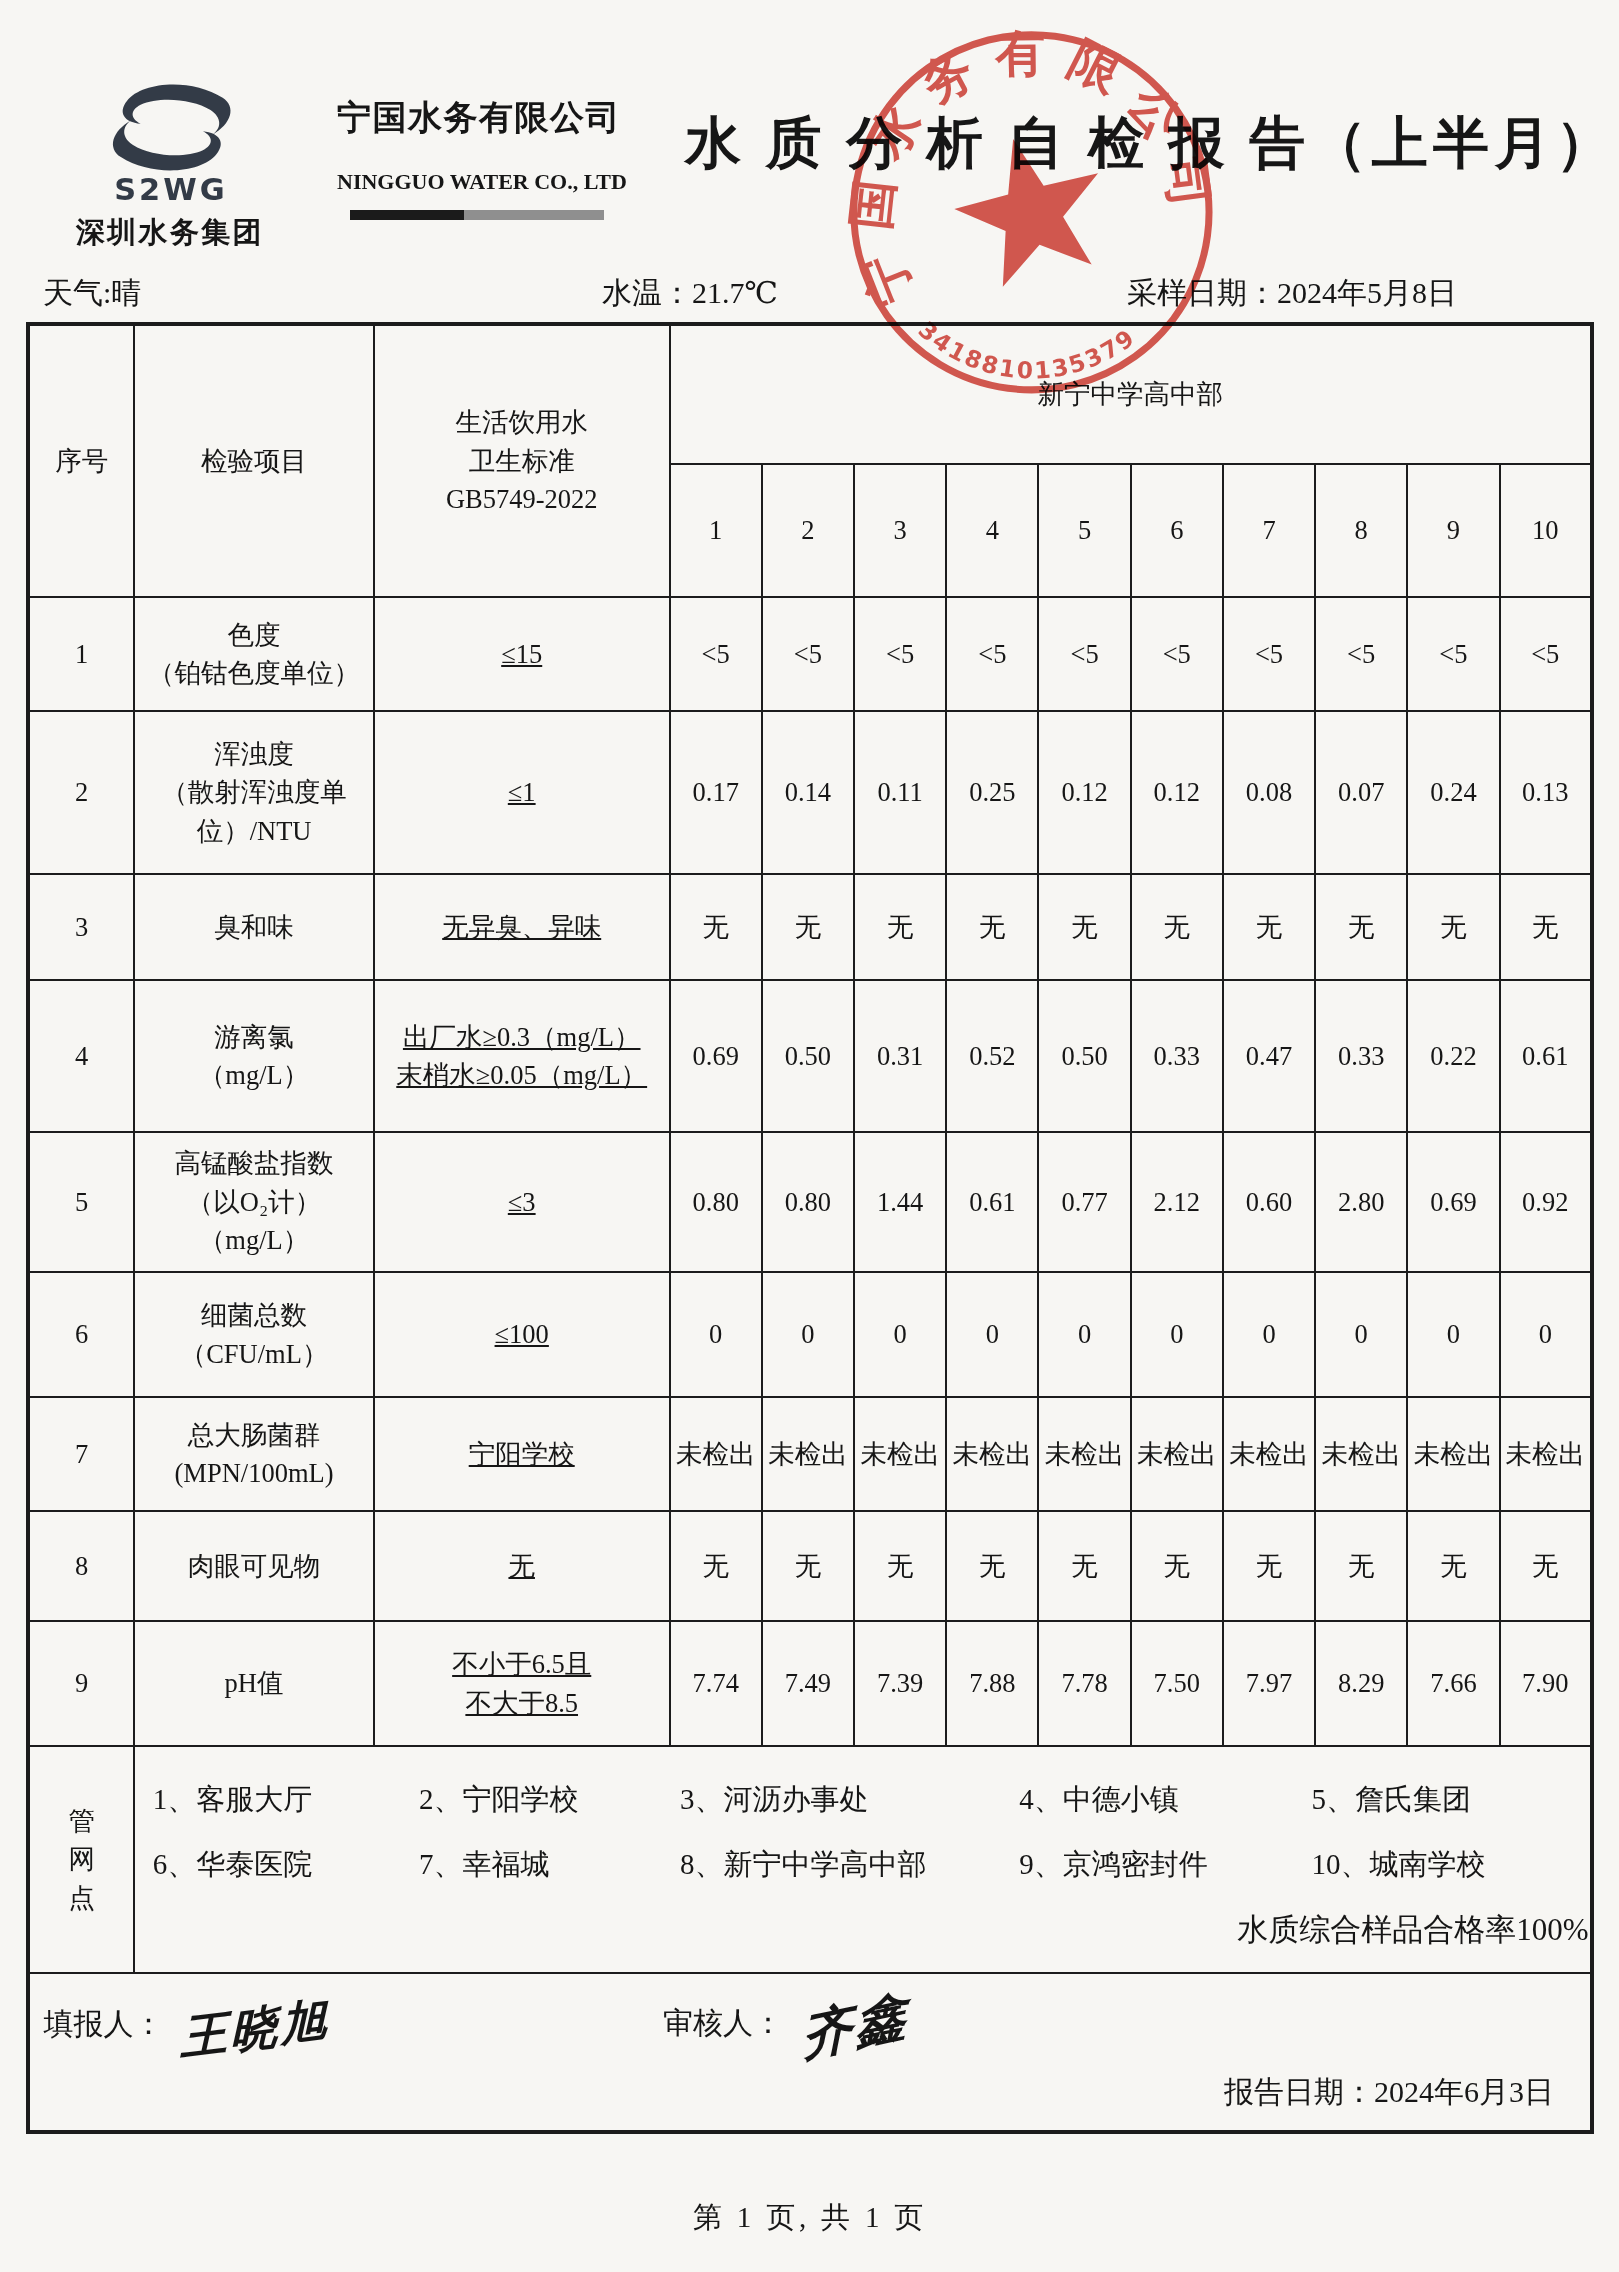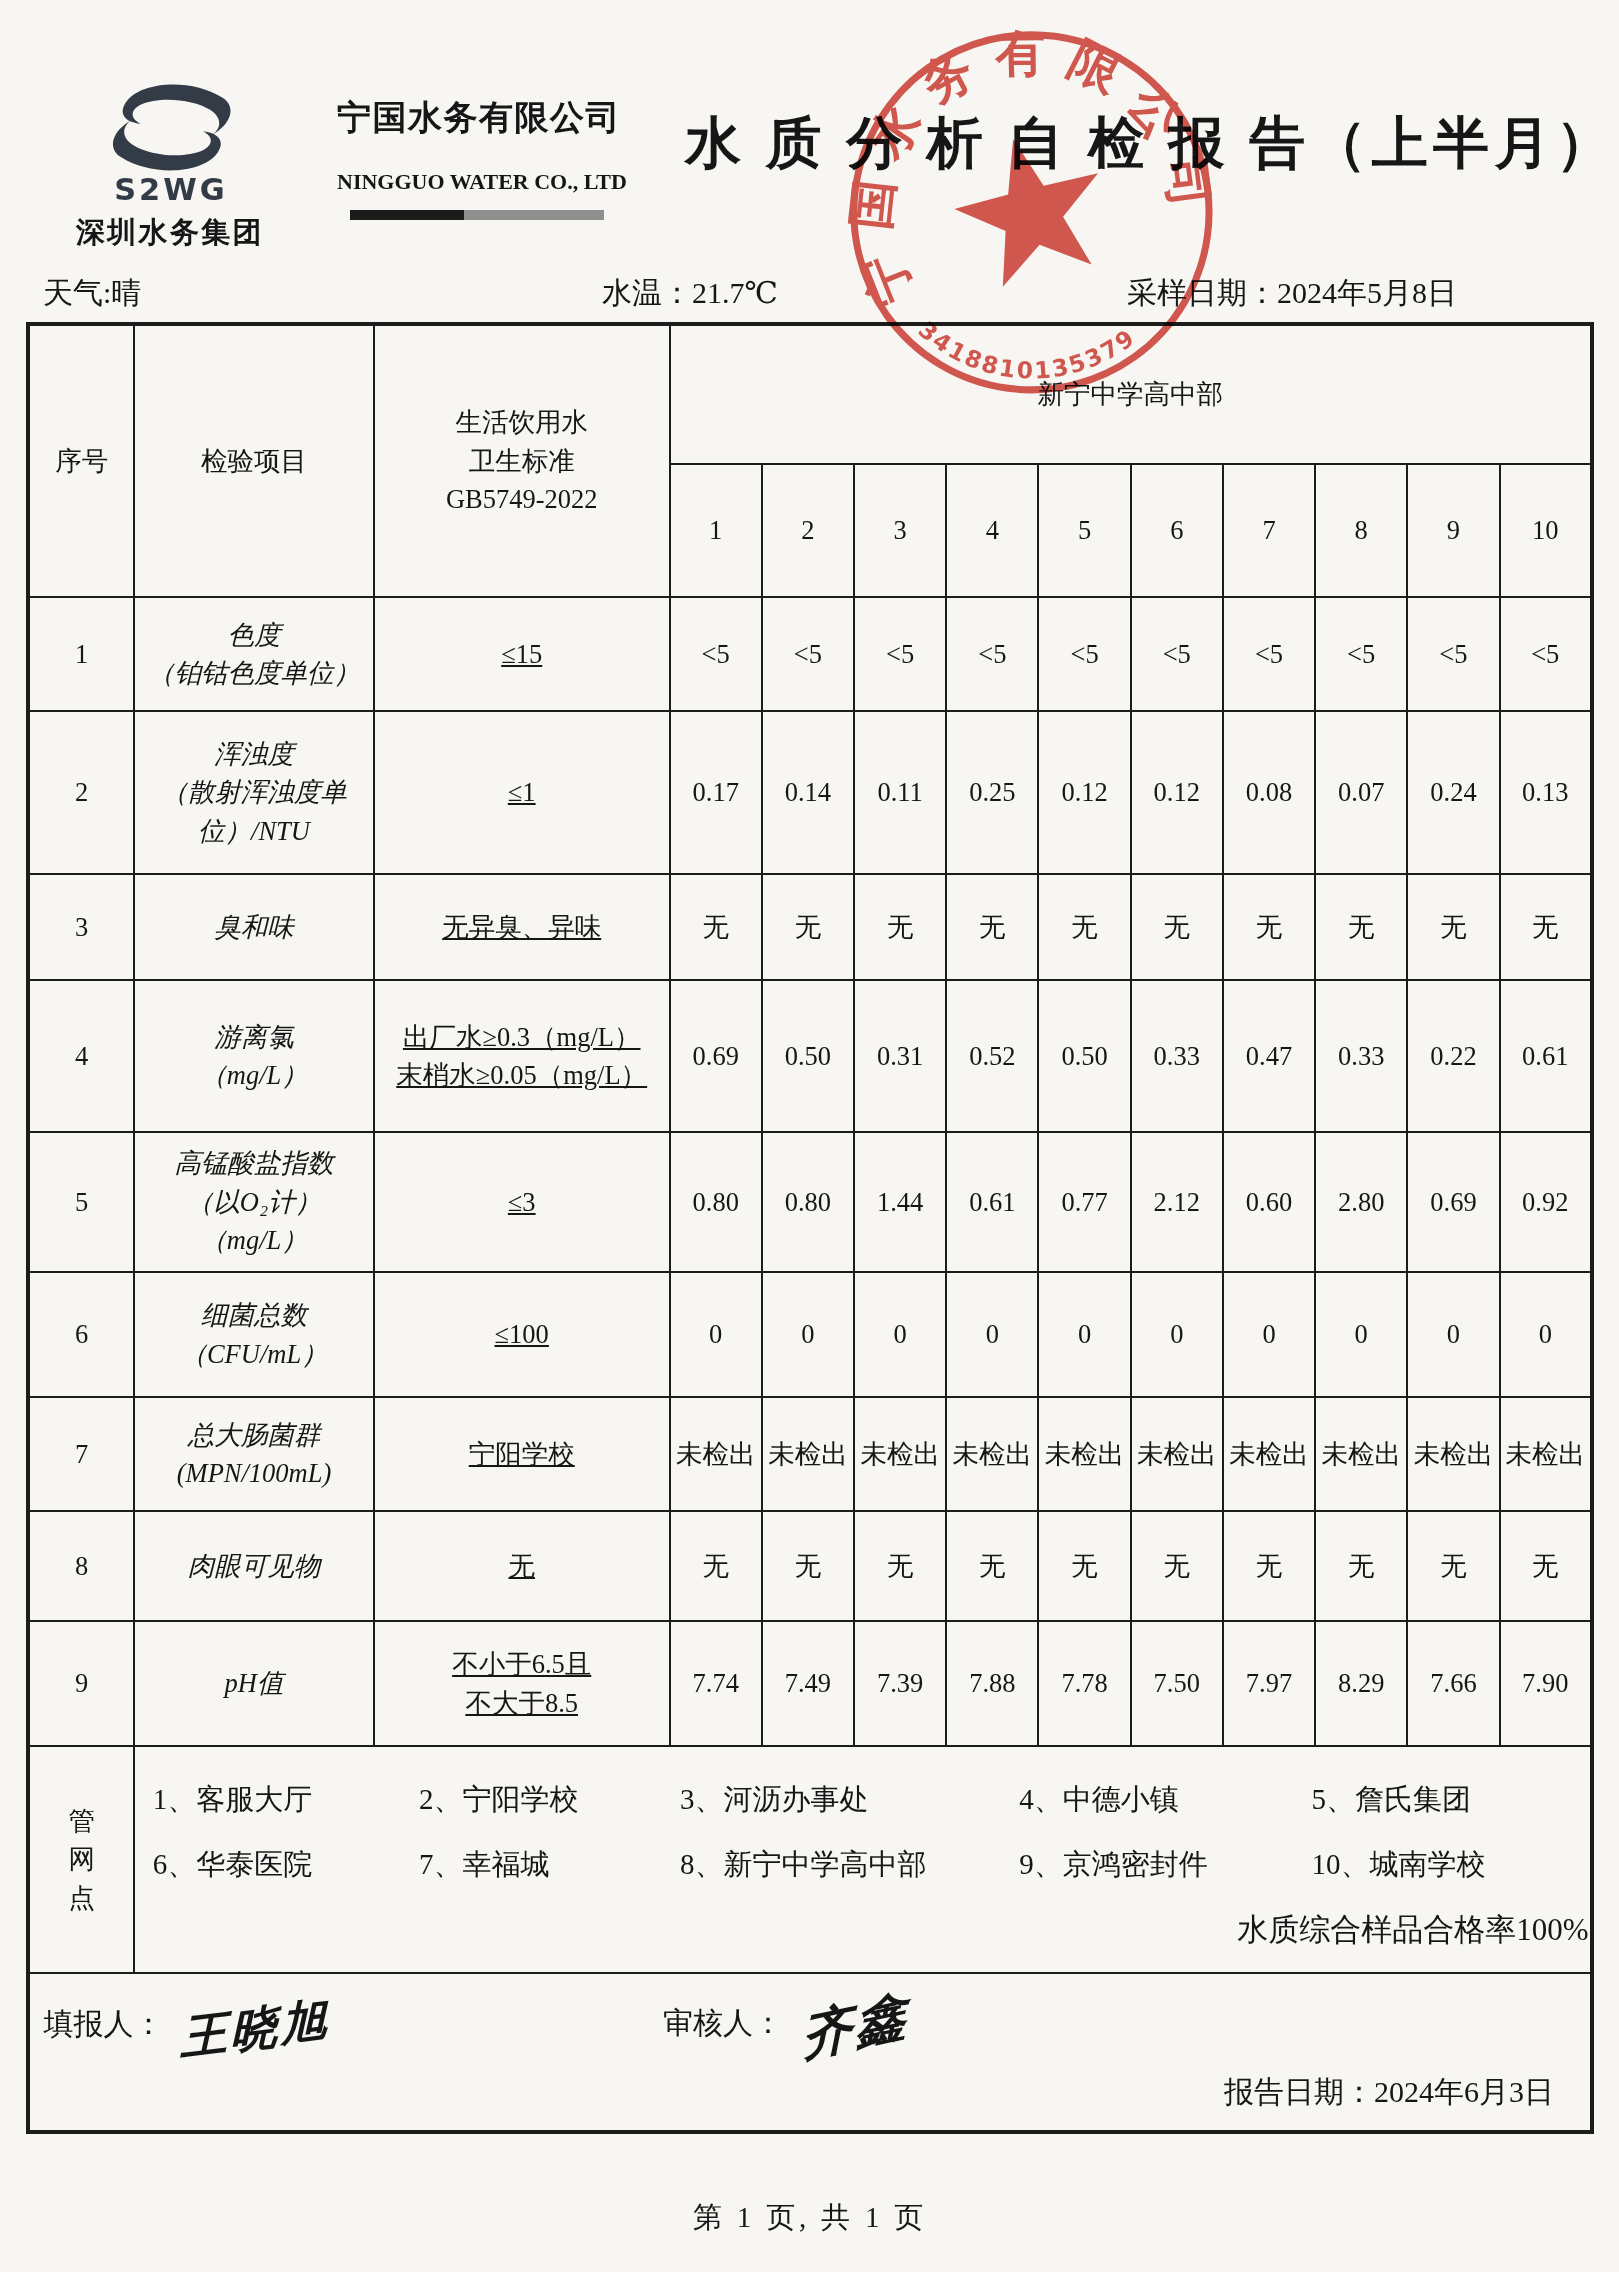--- a/index.html
+++ b/index.html
@@ -45,21 +45,21 @@
     border:2.3px solid #1c1c1c;
     text-align:center; vertical-align:middle;
     white-space:pre-line;
     font-weight:normal;
     font-size:26.5px;
     line-height:1.45;
     padding:3px 1.5px;
   }
   table.main { border:4.5px solid #1c1c1c; }
   th.head { font-size:29px; }
-  td.item-cell { font-size:27px;font-style:italic; }
+  td.item-cell { font-size:27px; }
   td.std-cell  { font-size:26px;text-decoration:underline; }
   tr.h-group { height:140px; } tr.h-nums { height:133px; }
   tr.r0 { height:114px; } tr.r1 { height:163px; } tr.r2 { height:106px; }
   tr.r3 { height:152px; } tr.r4 { height:140px; } tr.r5 { height:125px; }
   tr.r6 { height:114px; } tr.r7 { height:110px; } tr.r8 { height:125px; }
   tr.net-row { height:227px; } tr.sig-row { height:159px; }
   td.net-label { font-size:29px; line-height:1.7; }
   td.net-cell { padding:7.6px 53px 12px 91px; }
   .net-line { display:grid; grid-template-columns:1.02fr 1.0fr 1.3fr 1.12fr 1fr;
               text-align:left; font-size:29px; margin:12px 16px 23px; }

